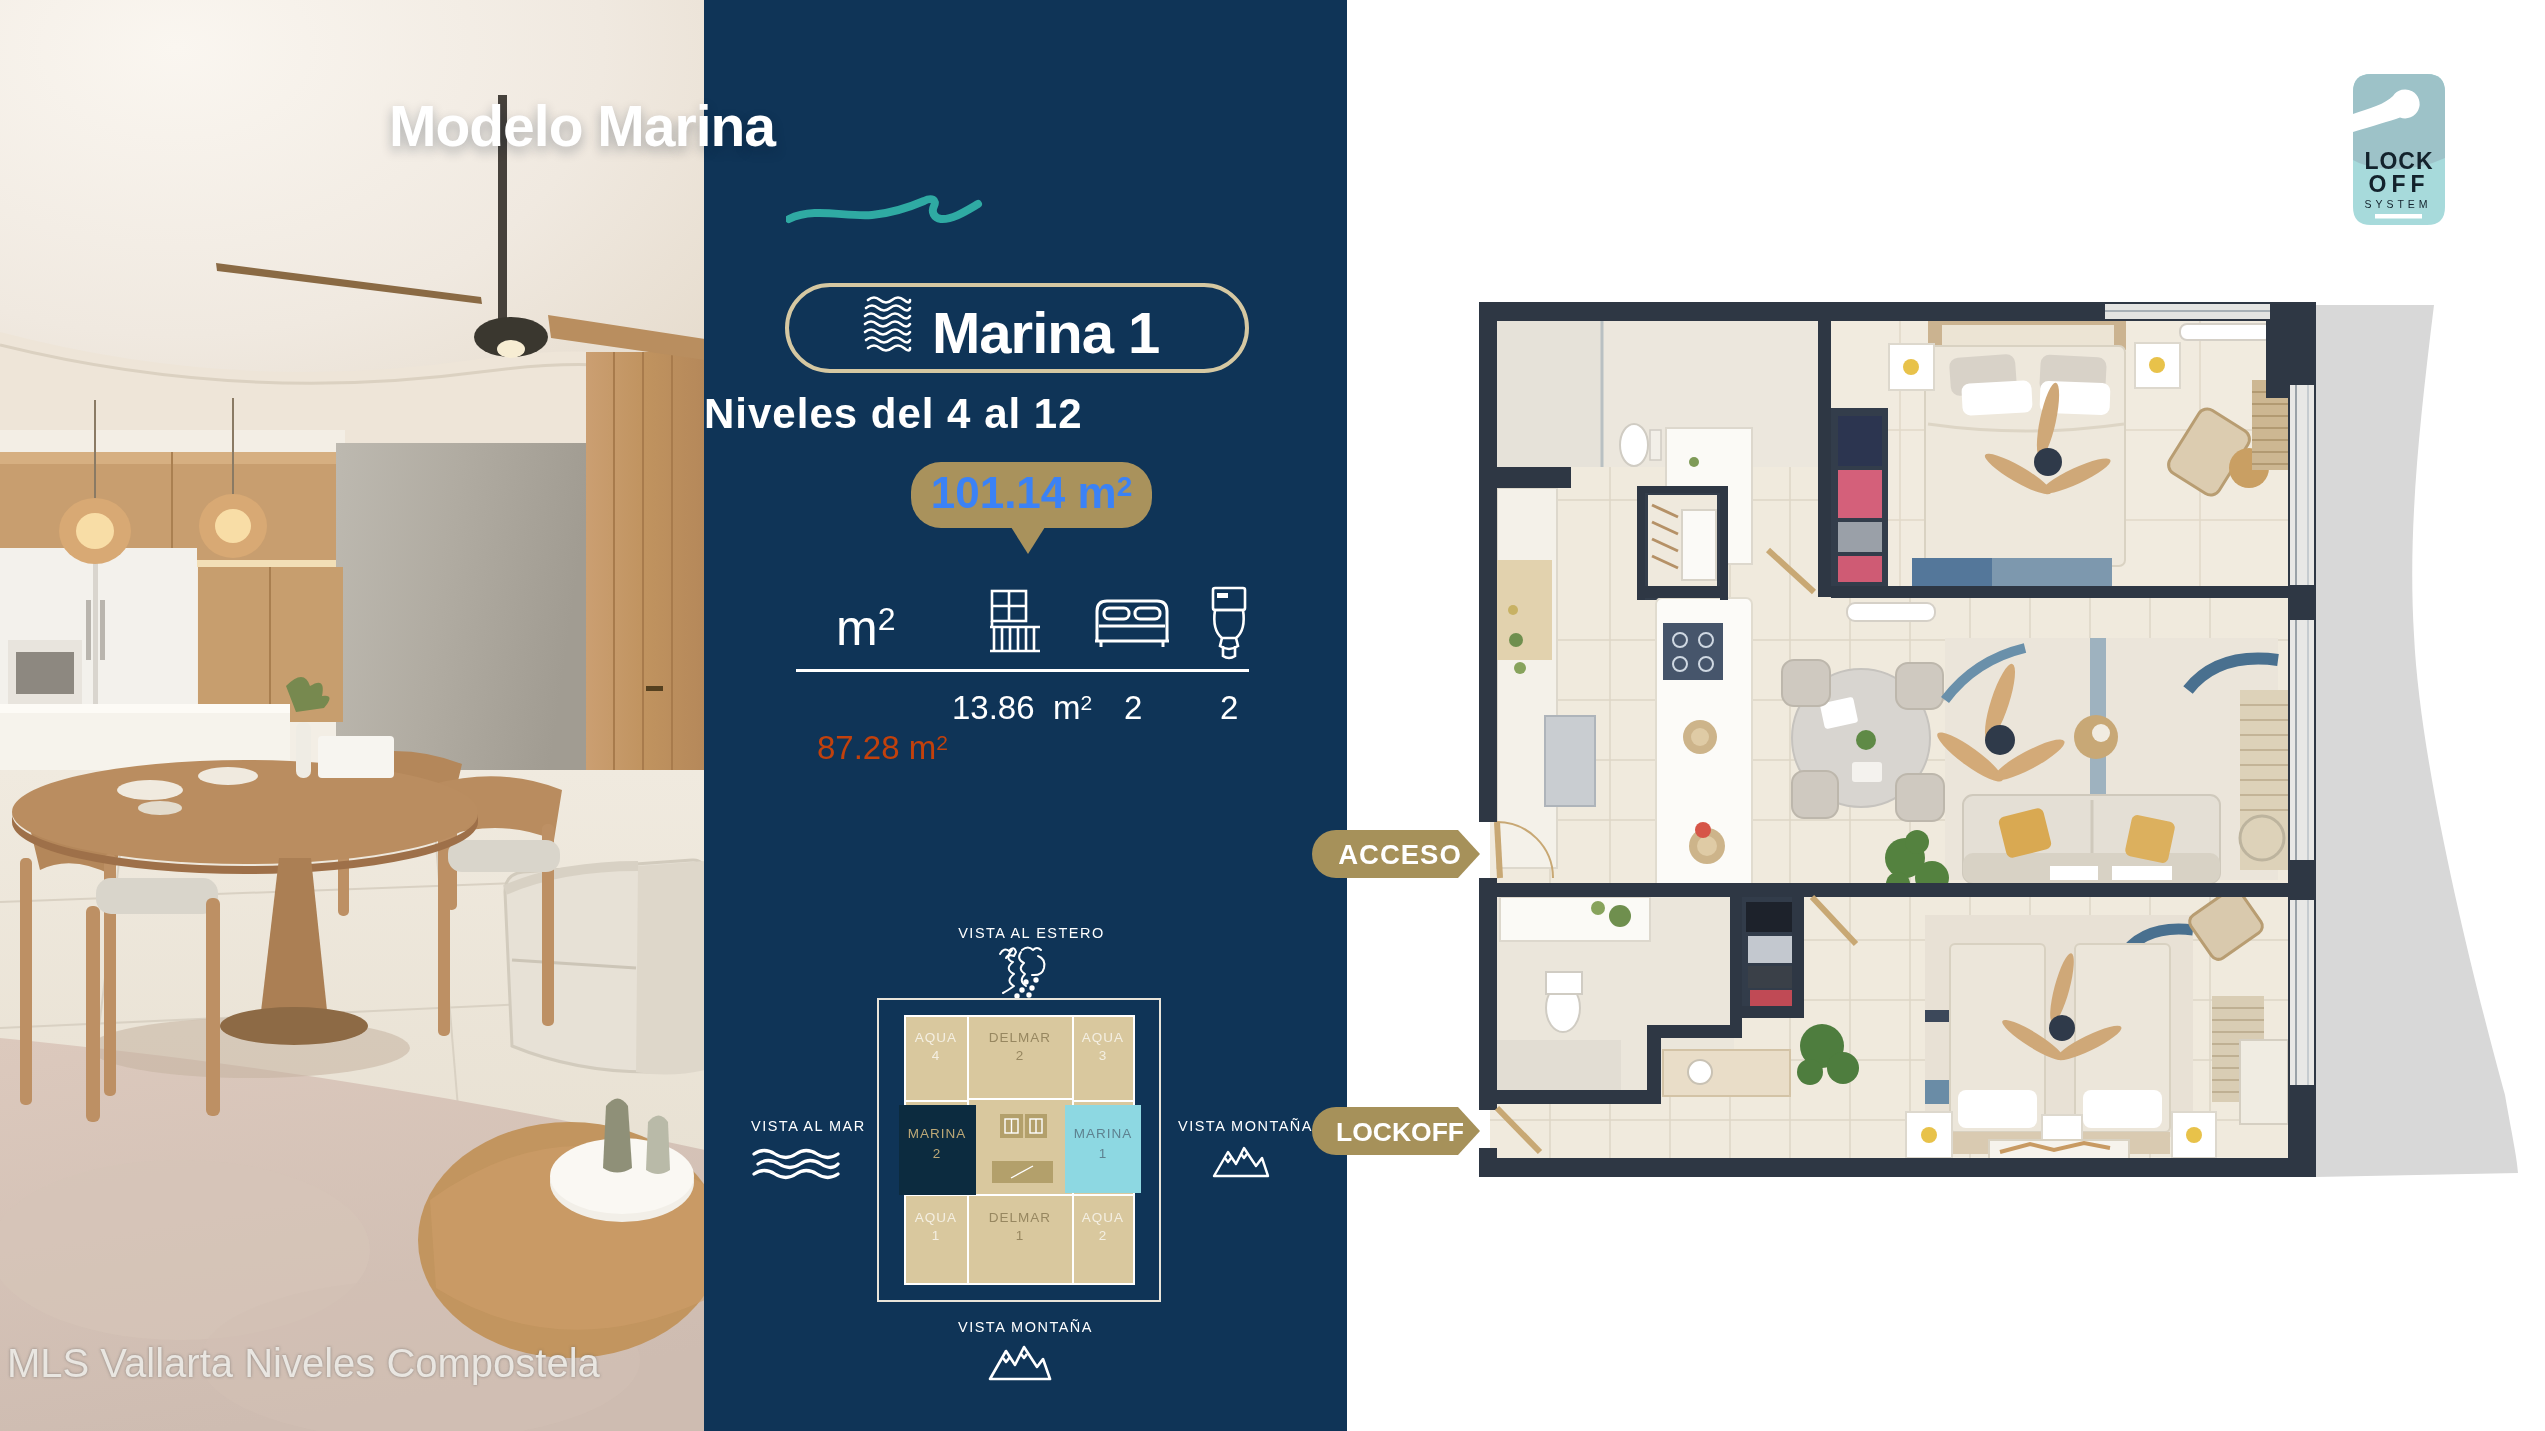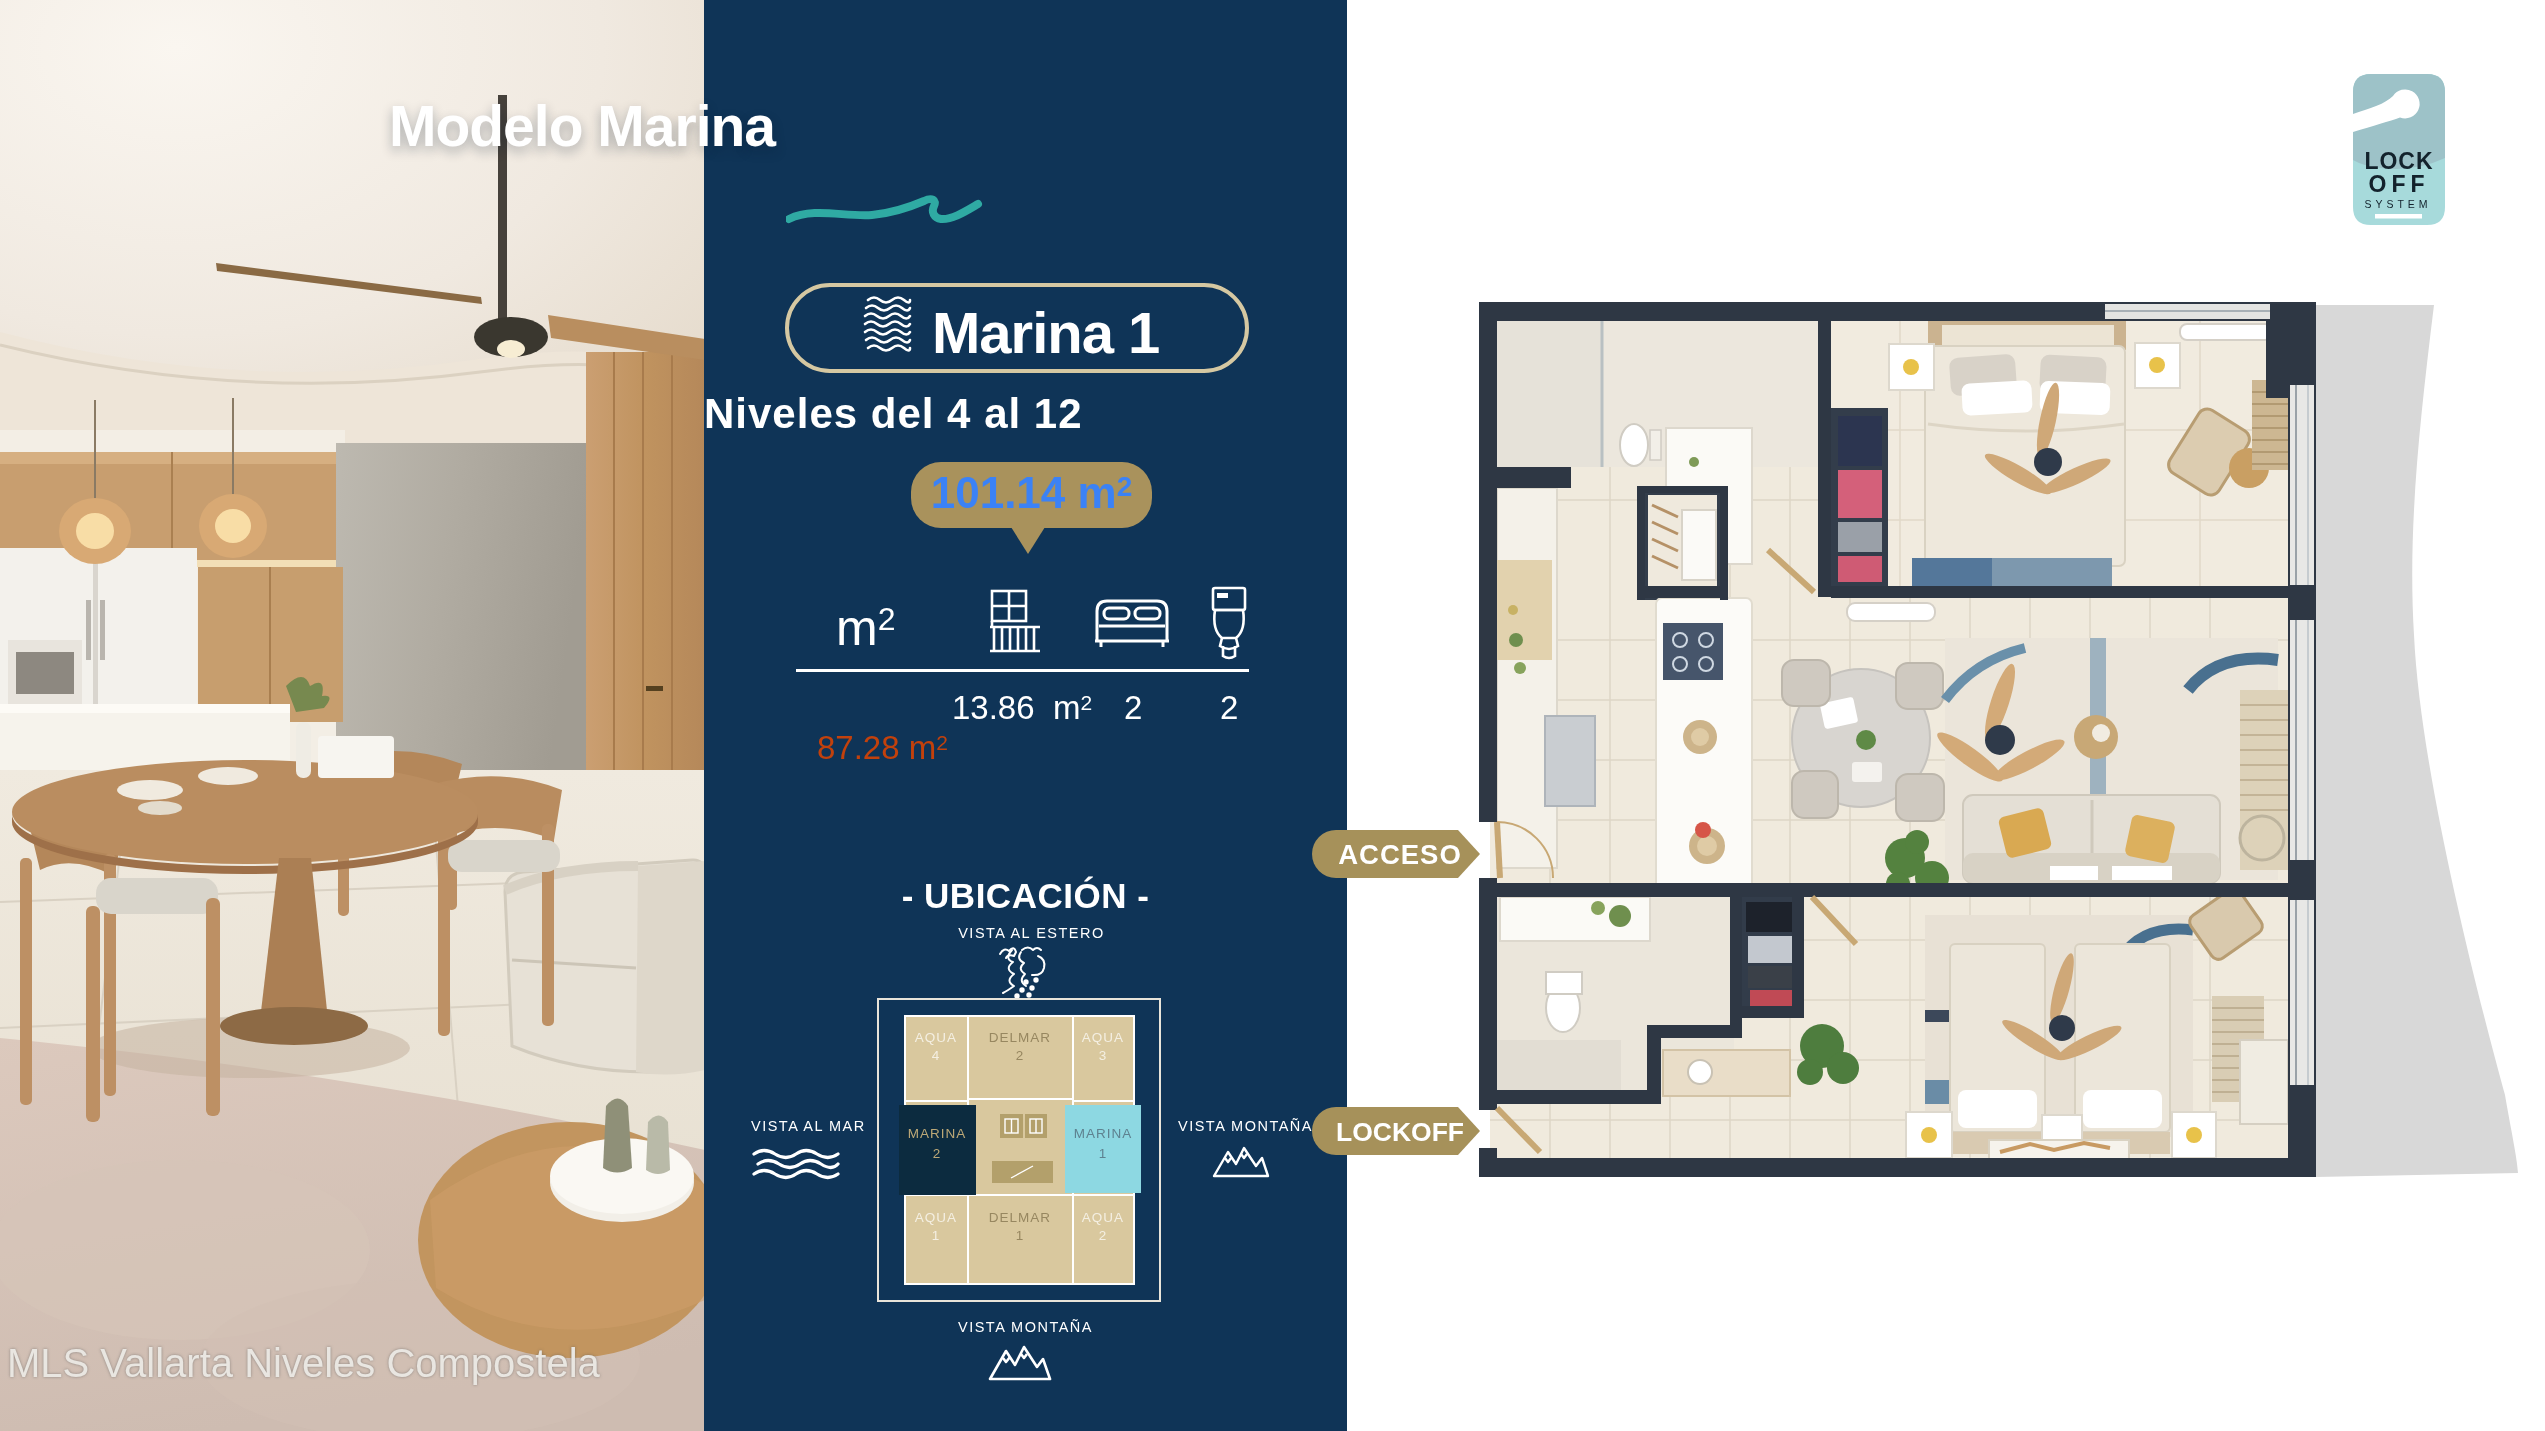--- a/index.html
+++ b/index.html
@@ -214,21 +214,20 @@
   </g>
 </svg>
 
 <div class="abs" style="left:796px;top:669px;width:453px;height:3px;background:#ffffff;"></div>
 
 <div class="abs" style="left:817px;top:689px;font-size:33px;color:#c2410c;margin-top:40px;">87.28 m<span style="font-size:21px;vertical-align:9px;">2</span></div>
 <div class="abs" style="left:952px;top:689px;font-size:33px;color:#ffffff;">13.86&nbsp; m<span style="font-size:21px;vertical-align:9px;">2</span></div>
 <div class="abs" style="left:1124px;top:689px;font-size:33px;color:#ffffff;">2</div>
 <div class="abs" style="left:1220px;top:689px;font-size:33px;color:#ffffff;">2</div>
 
-<div class="abs" style="left:704px;top:876px;width:643px;text-align:center;font-size:35px;font-weight:bold;color:#ffffff;letter-spacing:0.5px;">- UBICACIÓN -</div>
 <div class="abs" style="left:704px;top:925px;width:643px;text-align:center;font-size:14.5px;color:#ffffff;letter-spacing:1.5px;padding-left:6px;">VISTA AL ESTERO</div>
 
 <svg class="abs" style="left:994px;top:946px" width="56" height="52" viewBox="0 0 56 52">
   <g stroke="#ffffff" stroke-width="2" fill="none" stroke-linecap="round" stroke-linejoin="round">
     <path d="M6,8 q4,-7 9,-3 q5,-6 7,1 l-2,4 q-6,-2 -8,2"></path>
     <path d="M18,4 q-8,9 1,12 q-9,7 1,12 q-9,7 0,12 q-7,5 -11,7"></path>
     <path d="M27,6 q-5,7 3,11 q-7,6 1,11 q-7,7 1,12"></path>
     <path d="M28,4 q6,-5 11,0 q4,-4 8,0"></path>
     <path d="M44,10 q8,3 6,12 q-2,8 -12,7"></path>
     <circle cx="32" cy="36" r="1.7" fill="#fff"></circle>

